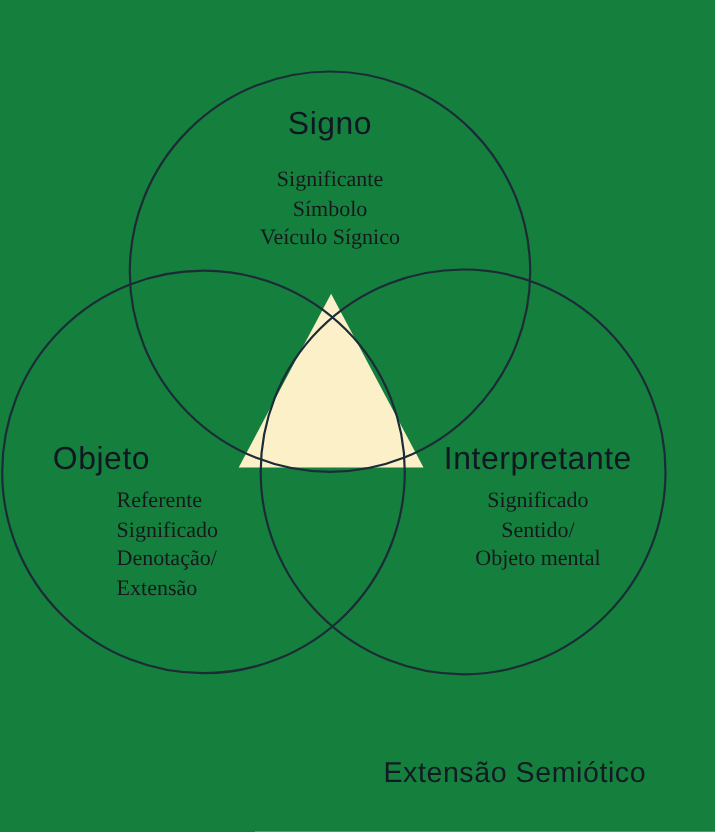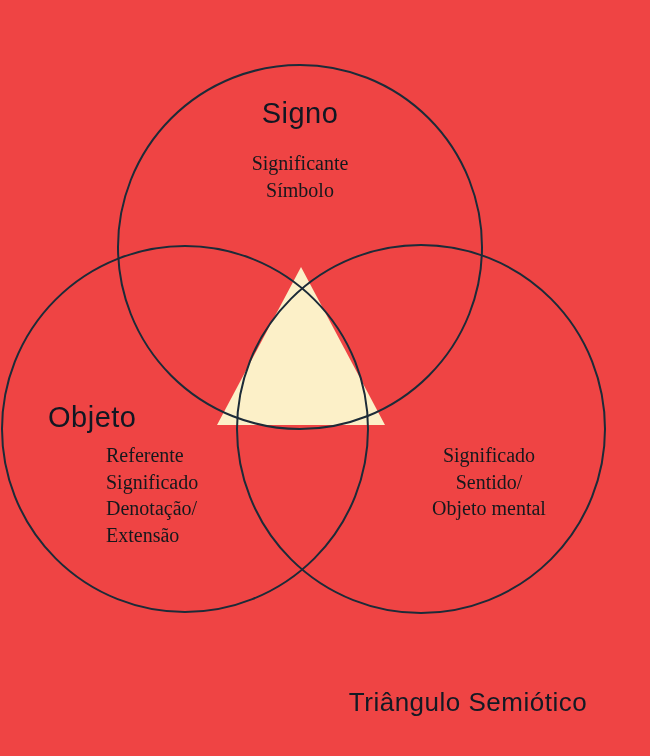--- a/index.html
+++ b/index.html
@@ -3,21 +3,21 @@
 <meta charset="utf-8">
 <style>
   html, body {
     margin: 0;
     padding: 0;
   }
   .canvas {
     position: relative;
     width: 650px;
     height: 756px;
-    background: #ef4444;
+    background: #15803d;
     overflow: hidden;
     font-family: "Liberation Sans", sans-serif;
   }
   .venn-svg {
     position: absolute;
     left: 0;
     top: 0;
   }
   .group {
     position: absolute;
@@ -97,34 +97,38 @@
     <circle cx="300" cy="247" r="182" fill="none" stroke-width="2" stroke="#1c2b38"></circle>
     <circle cx="185" cy="429" r="183" fill="none" stroke-width="2" stroke="#1c2b38"></circle>
     <circle cx="421" cy="429" r="184" fill="none" stroke-width="2" stroke="#1c2b38"></circle>
   </svg>
 
   <div class="group group-signo">
     <div class="heading">Signo</div>
     <div class="list centered">
       <div>Significante</div>
       <div>Símbolo</div>
+      <div>Veículo Sígnico</div>
     </div>
   </div>
 
   <div class="group group-objeto-heading">
     <div class="heading">Objeto</div>
   </div>
   <div class="group group-objeto-list list left-aligned">
     <div>Referente</div>
     <div>Significado</div>
     <div>Denotação/</div>
     <div>Extensão</div>
   </div>
 
+  <div class="group group-interpretante-heading">
+    <div class="heading">Interpretante</div>
+  </div>
   <div class="group group-interpretante-list list centered">
     <div>Significado</div>
     <div>Sentido/</div>
     <div>Objeto mental</div>
   </div>
 
-  <div class="diagram-title">Triângulo Semiótico</div>
+  <div class="diagram-title">Extensão Semiótico</div>
 
 </div>
 
 </body></html>

